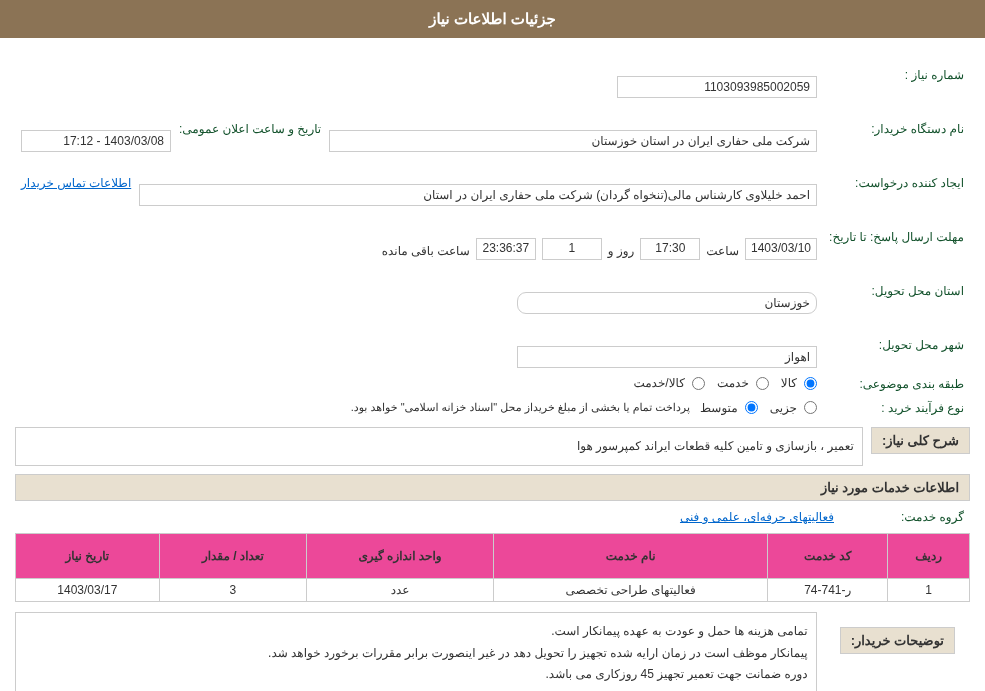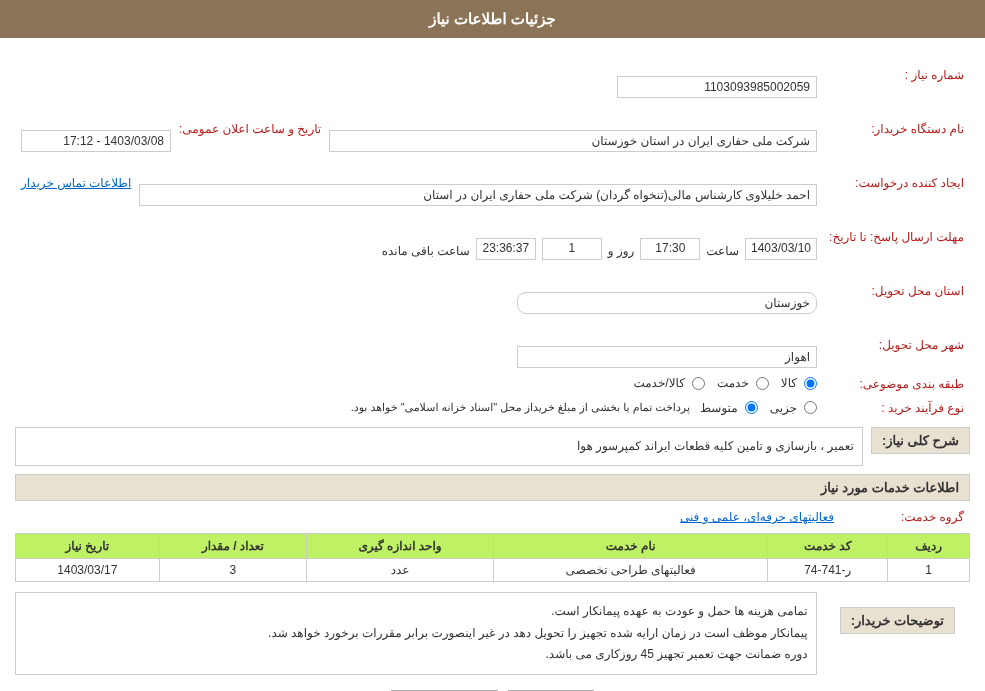--- a/index.html
+++ b/index.html
@@ -33,21 +33,21 @@
       margin-bottom: 8px;
     }
     .info-table td {
       padding: 4px 6px;
       vertical-align: middle;
       font-size: 12px;
     }
     .label-cell {
       text-align: right;
       white-space: nowrap;
-      color: #b91c1c;
+      color: #14532d;
       font-weight: normal;
       width: 130px;
     }
     .value-cell {
       border: 1px solid #ccc;
       background: #fff;
       padding: 3px 6px;
       min-height: 22px;
       margin-top: 24px;
     }
@@ -89,23 +89,23 @@
       text-align: right;
       line-height: 1.8;
       font-size: 12px;
     }
     .services-table {
       width: 100%;
       border-collapse: collapse;
       margin-top: 5px;
     }
     .services-table th {
-      background: #bef264;
-      border: 1px solid #ccc;
-      padding: 5px 8px;
+      background: #ec4899;
+      border: 1px solid #ccc;
+      padding: 15px 8px;
       text-align: center;
       font-size: 12px;
     }
     .services-table td {
       border: 1px solid #ccc;
       padding: 4px 8px;
       text-align: center;
       font-size: 12px;
     }
     .buyer-notes {

